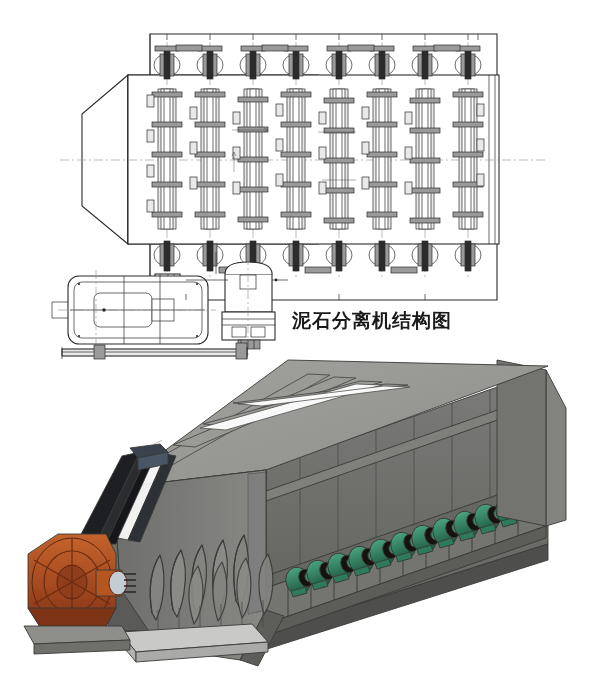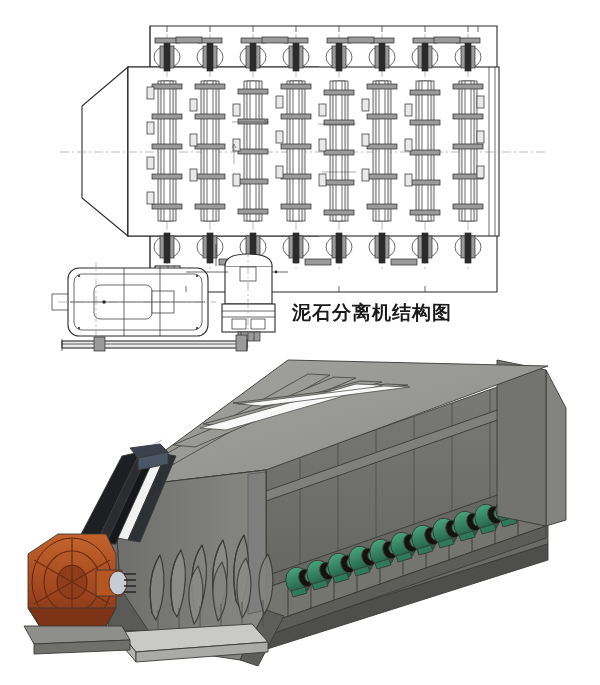--- a/index.html
+++ b/index.html
@@ -1,20 +1,20 @@
 <!DOCTYPE html>
 <html><head>
 <meta charset="utf-8">
 <style>
   html,body{margin:0;padding:0;background:#ffffff;}
   body{width:600px;height:685px;overflow:hidden;font-family:"Liberation Sans",sans-serif;}
   #page{position:relative;width:600px;height:685px;background:#fff;}
 
   .panel{position:absolute;left:0;width:600px;}
-  #drawing-panel{top:4px;height:348px;}
+  #drawing-panel{top:12px;height:348px;}
   #render-panel{top:348px;height:337px;}
 
   svg{display:block;}
   .ln{stroke:#2b2b2b;fill:none;}
   .thin{stroke-width:.7;}
   .med{stroke-width:1.1;}
   .center{stroke:#8d8d95;stroke-width:.6;stroke-dasharray:9 3 2 3;fill:none;}
   .fillw{fill:#ffffff;}
   .fillg{fill:#e9e9e9;}
   .filld{fill:#9a9a9a;}

